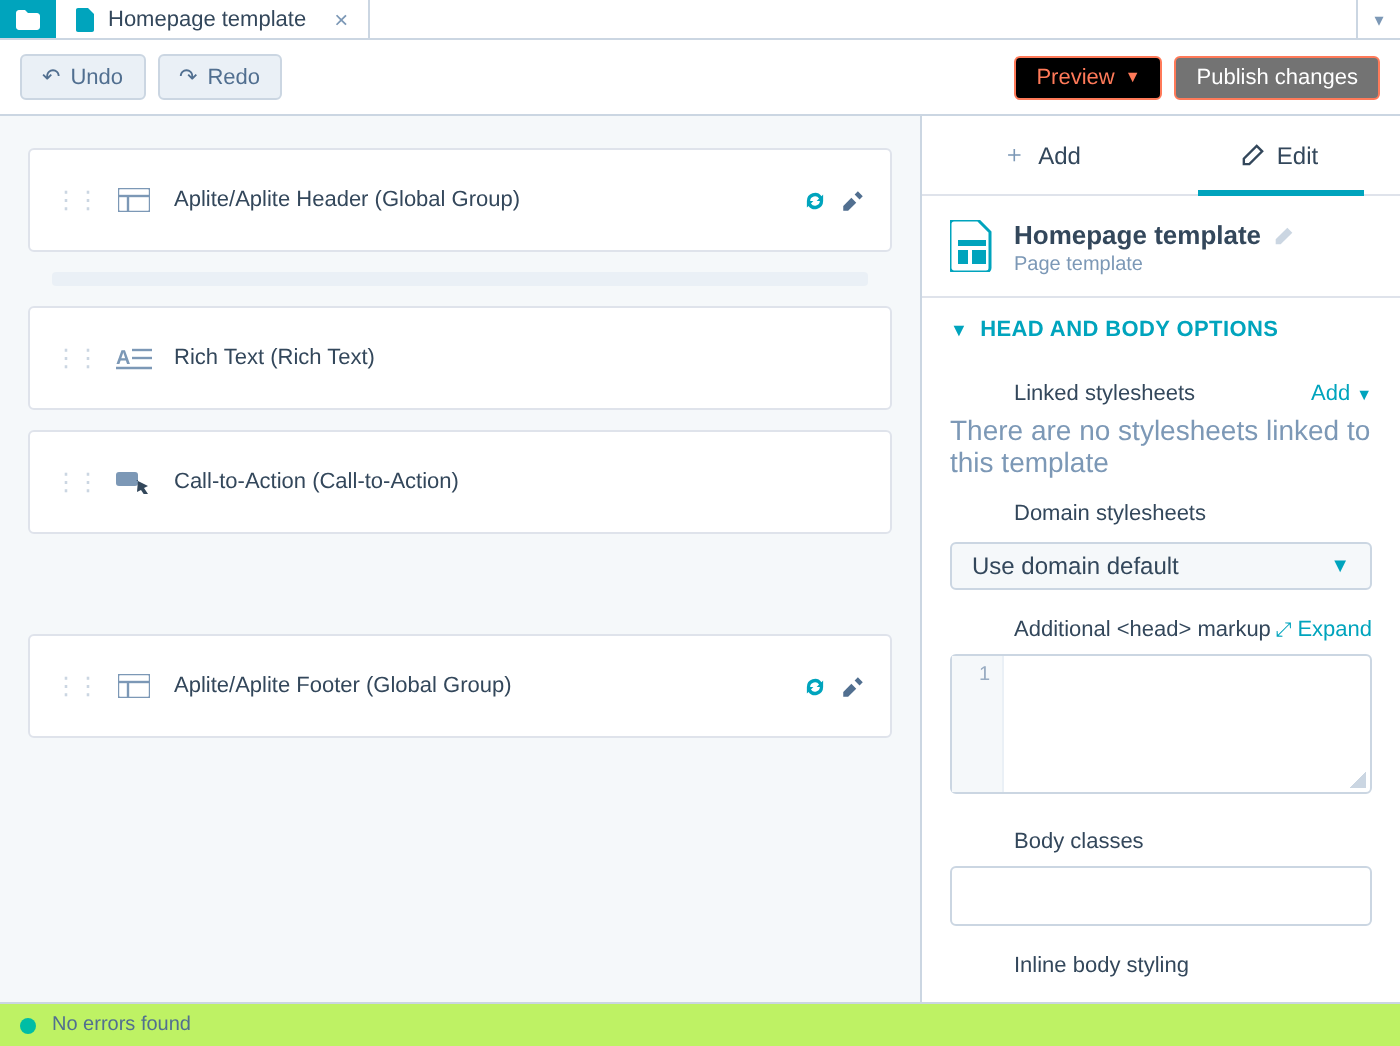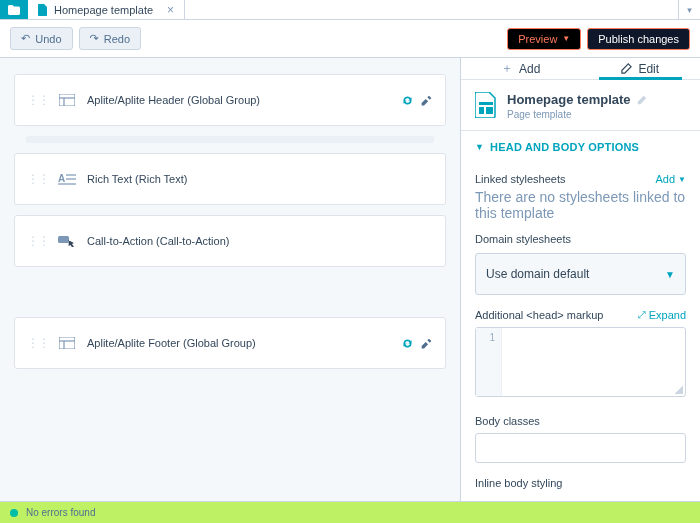--- a/index.html
+++ b/index.html
@@ -7,21 +7,21 @@
 .topbar { height: 20px; background: #fff; border-bottom: 1px solid #cbd6e2; display: flex; align-items: stretch; }
 .folder-tab { width: 28px; background: #00a4bd; display: flex; align-items: center; justify-content: center; }
 .file-tab { display: flex; align-items: center; padding: 0 10px; border-right: 1px solid #cbd6e2; gap: 6px; font-size: 11px; color: #33475b; position: relative; }
 .file-tab .close { color: #7c98b6; font-size: 12px; margin-left: 8px; cursor: pointer; }
 .top-spacer { flex: 1; }
 .top-dd { width: 22px; border-left: 1px solid #cbd6e2; display: flex; align-items: center; justify-content: center; color: #7c98b6; font-size: 9px; }
 
 .toolbar { height: 38px; background: #fff; border-bottom: 1px solid #cbd6e2; display: flex; align-items: center; padding: 0 10px; gap: 6px; }
 .btn { border: 1px solid #cbd6e2; background: #eaf0f6; color: #516f90; border-radius: 3px; padding: 4px 10px; font-size: 11px; display: inline-flex; align-items: center; gap: 5px; cursor: pointer; }
 .btn-preview { background: #000000; border: 1px solid #ff7a59; color: #ff7a59; }
-.btn-publish { background: #0f172a; border: 1px solid #ff7a59; color: #fff; }
+.btn-publish { background: #737373; border: 1px solid #ff7a59; color: #fff; }
 .toolbar-spacer { flex: 1; }
 
 .main { display: flex; height: calc(100% - 20px - 38px - 22px); }
 .canvas { flex: 1; padding: 16px 14px; overflow-y: auto; background: #f5f8fa; position: relative; }
 .module { background: #fff; border: 1px solid #dfe3eb; border-radius: 3px; height: 52px; display: flex; align-items: center; padding: 0 12px; margin-bottom: 10px; font-size: 11px; color: #33475b; }
 .module .drag { color: #cbd6e2; margin-right: 8px; font-size: 12px; letter-spacing: -1px; }
 .module .micon { width: 20px; height: 16px; margin-right: 10px; display: flex; align-items: center; justify-content: center; color: #7c98b6; }
 .module .mlabel { flex: 1; }
 .module .mactions { display: flex; gap: 6px; color: #00a4bd; font-size: 12px; }
 .thin-line { height: 7px; background: #eaf0f6; border-radius: 2px; margin: 6px 12px 10px 12px; }
@@ -34,24 +34,24 @@
 .tab.active::after { content: ""; position: absolute; left: 18px; right: 18px; bottom: -1px; height: 3px; background: #00a4bd; }
 .tpl-header { display: flex; align-items: flex-start; padding: 12px 14px 10px 14px; gap: 10px; }
 .tpl-icon { width: 22px; height: 26px; }
 .tpl-title { font-weight: 600; font-size: 13px; color: #33475b; }
 .tpl-sub { font-size: 10px; color: #7c98b6; margin-top: 2px; }
 .edit-pencil { color: #cbd6e2; font-size: 11px; margin-left: 6px; }
 .sect { border-top: 1px solid #dfe3eb; }
 .sect-header { padding: 10px 14px; font-size: 11px; font-weight: 600; color: #00a4bd; display: flex; align-items: center; gap: 6px; letter-spacing: 0.2px; cursor: pointer; }
 .sect-body { padding: 4px 14px 12px 14px; font-size: 11px; }
 .row { display: flex; justify-content: space-between; align-items: center; margin-top: 6px; }
-.row .lbl { font-size: 11px; color: #33475b; }
+.row .lbl { font-size: 11px; color: #33475b; margin-left: 32px; }
 .row .action { font-size: 11px; color: #00a4bd; cursor: pointer; display: flex; align-items: center; gap: 3px; }
 .help { font-size: 14px; color: #7c98b6; margin-top: 4px; }
-.select { margin-top: 8px; border: 1px solid #cbd6e2; background: #f5f8fa; border-radius: 3px; height: 42px; display: flex; align-items: center; justify-content: space-between; padding: 0 10px; font-size: 12px; color: #33475b; cursor: pointer; }
+.select { margin-top: 8px; border: 1px solid #cbd6e2; background: #f5f8fa; border-radius: 3px; height: 24px; display: flex; align-items: center; justify-content: space-between; padding: 0 10px; font-size: 12px; color: #33475b; cursor: pointer; }
 .select .caret { color: #00a4bd; font-size: 10px; }
 .code-area { margin-top: 6px; border: 1px solid #cbd6e2; border-radius: 3px; height: 70px; display: flex; background: #fff; position: relative; }
 .code-gutter { width: 26px; background: #f5f8fa; border-right: 1px solid #eaf0f6; font-size: 10px; color: #99acc2; text-align: right; padding: 4px 6px 0 0; }
 .code-resize { position: absolute; right: 2px; bottom: 2px; width: 8px; height: 8px; background: linear-gradient(135deg, transparent 50%, #cbd6e2 50%); }
 .input { margin-top: 6px; border: 1px solid #cbd6e2; border-radius: 3px; height: 30px; width: 100%; padding: 0 8px; font-size: 12px; }
 
 .status { height: 22px; background: #bef264; border-top: 1px solid #cbd6e2; display: flex; align-items: center; padding: 0 10px; font-size: 10px; color: #516f90; gap: 8px; }
 .status .dot { width: 8px; height: 8px; border-radius: 50%; background: #00bda5; }
 
 svg { display: block; }

